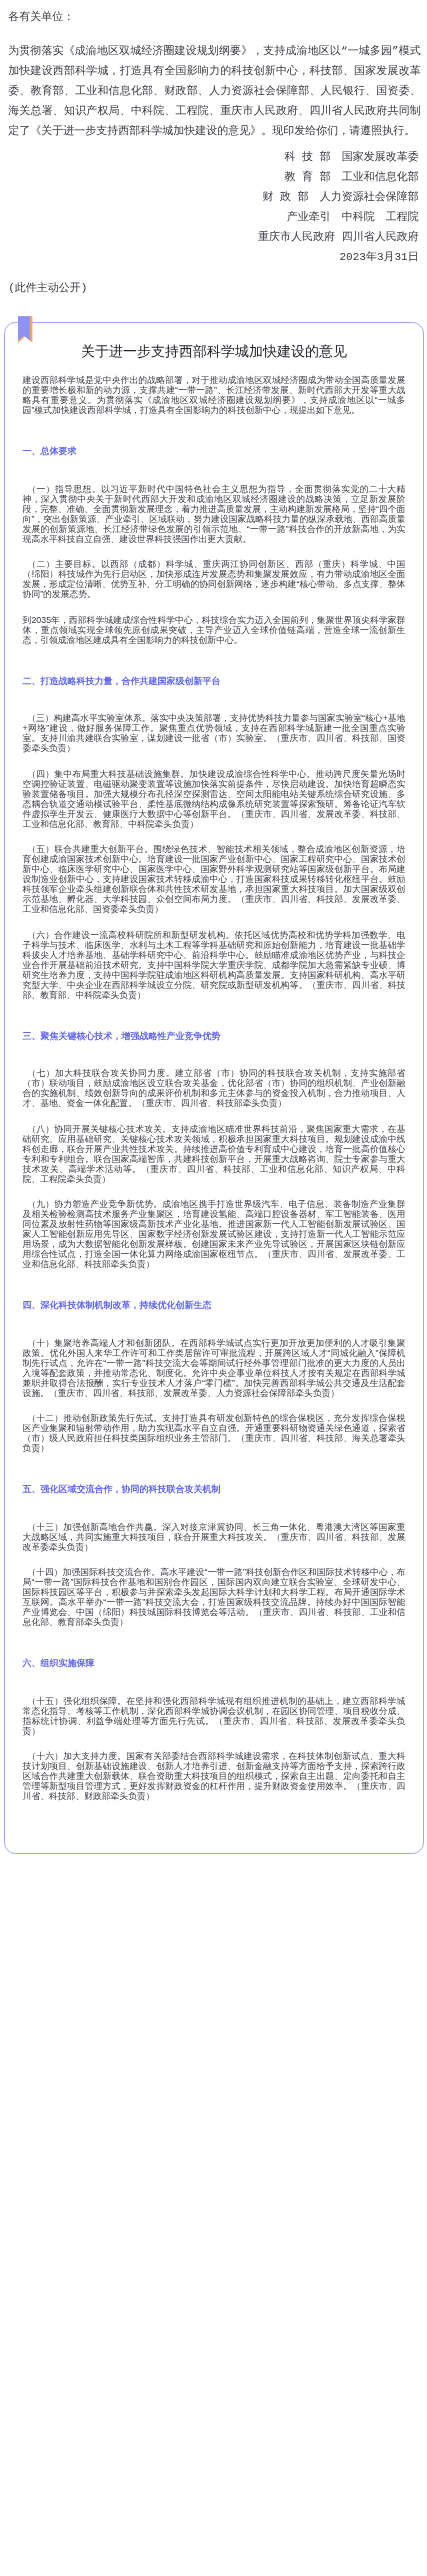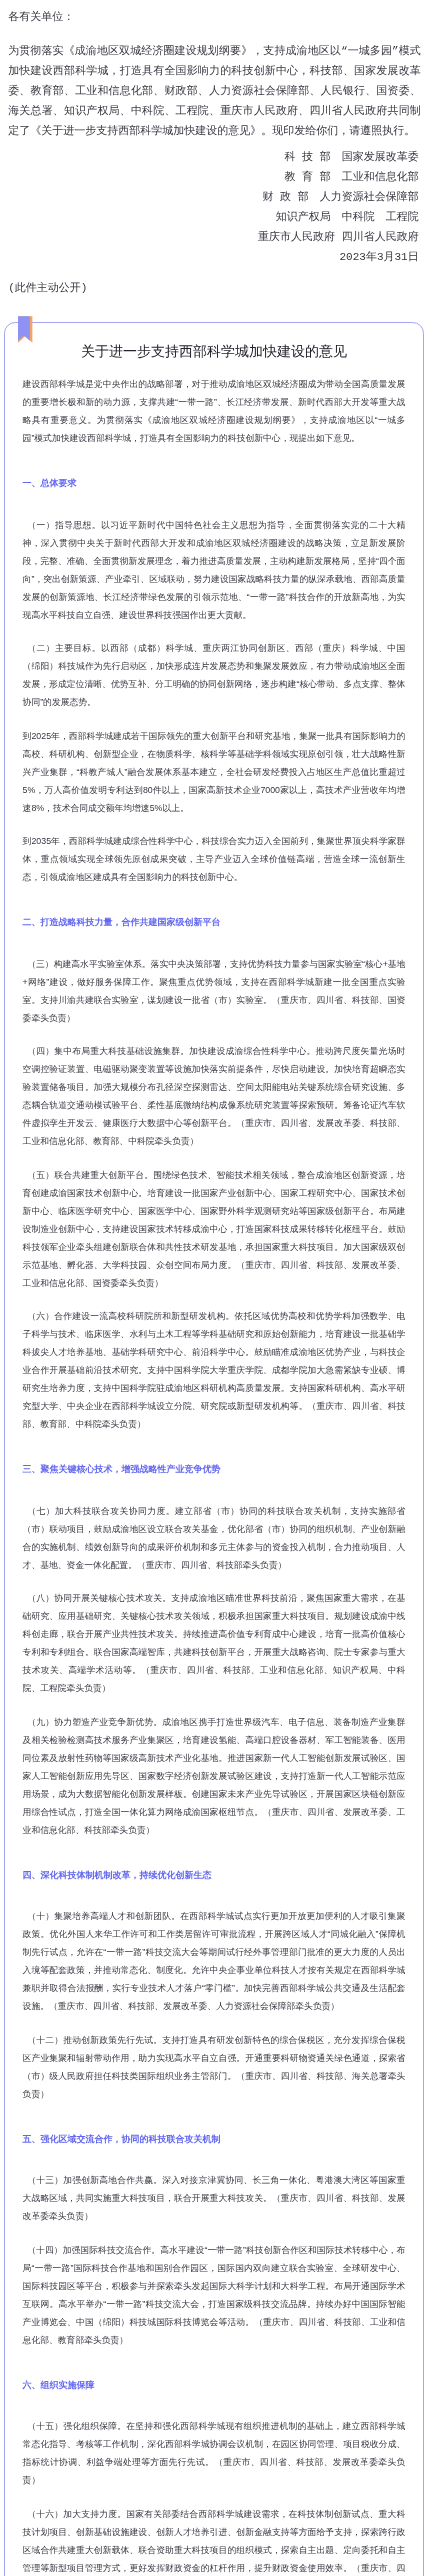--- a/index.html
+++ b/index.html
@@ -55,21 +55,21 @@
   .doc-title {
     text-align: center;
     font-size: 14px;
     font-weight: normal;
     color: #22232b;
     margin: 13.4px 0 7.2px 0;
     line-height: 15.5px;
   }
   .para {
     font-size: 8.8px;
-    line-height: 18px;
+    line-height: 10px;
     margin: 15.5px 0;
     text-align: justify;
   }
   .para.indent { text-indent: 4.6px; }
   .section-heading {
     font-size: 9px;
     font-weight: bold;
     color: #6468f0;
     line-height: 15.5px;
     margin: 29px 0 24px 0;
@@ -78,41 +78,40 @@
 </head>
 <body>
 
 <div class="letter-head">
   <p class="salutation">各有关单位：</p>
   <p class="letter-intro">为贯彻落实《成渝地区双城经济圈建设规划纲要》，支持成渝地区以“一城多园”模式加快建设西部科学城，打造具有全国影响力的科技创新中心，科技部、国家发展改革委、教育部、工业和信息化部、财政部、人力资源社会保障部、人民银行、国资委、海关总署、知识产权局、中科院、工程院、重庆市人民政府、四川省人民政府共同制定了《关于进一步支持西部科学城加快建设的意见》。现印发给你们，请遵照执行。</p>
   <div class="signer-lines">
       <div class="signer-line">科 技 部　国家发展改革委</div>
       <div class="signer-line">教 育 部　工业和信息化部</div>
       <div class="signer-line">财 政 部　人力资源社会保障部</div>
-      <div class="signer-line">知识产权局　中科院　工程院</div>
+      <div class="signer-line">产业牵引　中科院　工程院</div>
       <div class="signer-line">重庆市人民政府 四川省人民政府</div>
     </div>
   <div class="letter-date">2023年3月31日</div>
   <p class="disclosure">(此件主动公开)</p>
 </div>
 
 <div class="doc-card">
   <svg class="bookmark" viewBox="0 0 28 52" aria-hidden="true">
     <polygon points="0,0 28,0 28,52 14,39 0,52" fill="#f2a368"></polygon>
     <polygon points="0,0 23,0 23,48 11.5,37.5 0,48" fill="#8d92f4"></polygon>
   </svg>
 
   <h1 class="doc-title">关于进一步支持西部科学城加快建设的意见</h1>
 
   <div id="doc-body">
       <p class="para">建设西部科学城是党中央作出的战略部署，对于推动成渝地区双城经济圈成为带动全国高质量发展的重要增长极和新的动力源，支撑共建“一带一路”、长江经济带发展、新时代西部大开发等重大战略具有重要意义。为贯彻落实《成渝地区双城经济圈建设规划纲要》，支持成渝地区以“一城多园”模式加快建设西部科学城，打造具有全国影响力的科技创新中心，现提出如下意见。</p>
       <h2 class="section-heading">一、总体要求</h2>
       <p class="para indent">（一）指导思想。以习近平新时代中国特色社会主义思想为指导，全面贯彻落实党的二十大精神，深入贯彻中央关于新时代西部大开发和成渝地区双城经济圈建设的战略决策，立足新发展阶段，完整、准确、全面贯彻新发展理念，着力推进高质量发展，主动构建新发展格局，坚持“四个面向”，突出创新策源、产业牵引、区域联动，努力建设国家战略科技力量的纵深承载地、西部高质量发展的创新策源地、长江经济带绿色发展的引领示范地、“一带一路”科技合作的开放新高地，为实现高水平科技自立自强、建设世界科技强国作出更大贡献。</p>
       <p class="para indent">（二）主要目标。以西部（成都）科学城、重庆两江协同创新区、西部（重庆）科学城、中国（绵阳）科技城作为先行启动区，加快形成连片发展态势和集聚发展效应，有力带动成渝地区全面发展，形成定位清晰、优势互补、分工明确的协同创新网络，逐步构建“核心带动、多点支撑、整体协同”的发展态势。</p>
-      <p class="para">到2025年，西部科学城建成若干国际领先的重大创新平台和研究基地，集聚一批具有国际影响力的高校、科研机构、创新型企业，在物质科学、核科学等基础学科领域实现原创引领，壮大战略性新兴产业集群，“科教产城人”融合发展体系基本建立，全社会研发经费投入占地区生产总值比重超过5%，万人高价值发明专利达到80件以上，国家高新技术企业7000家以上，高技术产业营收年均增速8%，技术合同成交额年均增速5%以上。</p>
       <p class="para">到2035年，西部科学城建成综合性科学中心，科技综合实力迈入全国前列，集聚世界顶尖科学家群体，重点领域实现全球领先原创成果突破，主导产业迈入全球价值链高端，营造全球一流创新生态，引领成渝地区建成具有全国影响力的科技创新中心。</p>
       <h2 class="section-heading">二、打造战略科技力量，合作共建国家级创新平台</h2>
       <p class="para indent">（三）构建高水平实验室体系。落实中央决策部署，支持优势科技力量参与国家实验室“核心+基地+网络”建设，做好服务保障工作。聚焦重点优势领域，支持在西部科学城新建一批全国重点实验室。支持川渝共建联合实验室，谋划建设一批省（市）实验室。（重庆市、四川省、科技部、国资委牵头负责）</p>
       <p class="para indent">（四）集中布局重大科技基础设施集群。加快建设成渝综合性科学中心。推动跨尺度矢量光场时空调控验证装置、电磁驱动聚变装置等设施加快落实前提条件，尽快启动建设。加快培育超瞬态实验装置储备项目。加强大规模分布孔径深空探测雷达、空间太阳能电站关键系统综合研究设施、多态耦合轨道交通动模试验平台、柔性基底微纳结构成像系统研究装置等探索预研。筹备论证汽车软件虚拟孪生开发云、健康医疗大数据中心等创新平台。（重庆市、四川省、发展改革委、科技部、工业和信息化部、教育部、中科院牵头负责）</p>
       <p class="para indent">（五）联合共建重大创新平台。围绕绿色技术、智能技术相关领域，整合成渝地区创新资源，培育创建成渝国家技术创新中心。培育建设一批国家产业创新中心、国家工程研究中心、国家技术创新中心、临床医学研究中心、国家医学中心、国家野外科学观测研究站等国家级创新平台。布局建设制造业创新中心，支持建设国家技术转移成渝中心，打造国家科技成果转移转化枢纽平台。鼓励科技领军企业牵头组建创新联合体和共性技术研发基地，承担国家重大科技项目。加大国家级双创示范基地、孵化器、大学科技园、众创空间布局力度。（重庆市、四川省、科技部、发展改革委、工业和信息化部、国资委牵头负责）</p>
       <p class="para indent">（六）合作建设一流高校科研院所和新型研发机构。依托区域优势高校和优势学科加强数学、电子科学与技术、临床医学、水利与土木工程等学科基础研究和原始创新能力，培育建设一批基础学科拔尖人才培养基地、基础学科研究中心、前沿科学中心。鼓励瞄准成渝地区优势产业，与科技企业合作开展基础前沿技术研究。支持中国科学院大学重庆学院、成都学院加大急需紧缺专业硕、博研究生培养力度，支持中国科学院驻成渝地区科研机构高质量发展。支持国家科研机构、高水平研究型大学、中央企业在西部科学城设立分院、研究院或新型研发机构等。（重庆市、四川省、科技部、教育部、中科院牵头负责）</p>
       <h2 class="section-heading">三、聚焦关键核心技术，增强战略性产业竞争优势</h2>
       <p class="para indent">（七）加大科技联合攻关协同力度。建立部省（市）协同的科技联合攻关机制，支持实施部省（市）联动项目，鼓励成渝地区设立联合攻关基金，优化部省（市）协同的组织机制、产业创新融合的实施机制、绩效创新导向的成果评价机制和多元主体参与的资金投入机制，合力推动项目、人才、基地、资金一体化配置。（重庆市、四川省、科技部牵头负责）</p>
       <p class="para indent">（八）协同开展关键核心技术攻关。支持成渝地区瞄准世界科技前沿，聚焦国家重大需求，在基础研究、应用基础研究、关键核心技术攻关领域，积极承担国家重大科技项目。规划建设成渝中线科创走廊，联合开展产业共性技术攻关。持续推进高价值专利育成中心建设，培育一批高价值核心专利和专利组合。联合国家高端智库，共建科技创新平台，开展重大战略咨询、院士专家参与重大技术攻关、高端学术活动等。（重庆市、四川省、科技部、工业和信息化部、知识产权局、中科院、工程院牵头负责）</p>
       <p class="para indent">（九）协力塑造产业竞争新优势。成渝地区携手打造世界级汽车、电子信息、装备制造产业集群及相关检验检测高技术服务产业集聚区，培育建设氢能、高端口腔设备器材、军工智能装备、医用同位素及放射性药物等国家级高新技术产业化基地。推进国家新一代人工智能创新发展试验区、国家人工智能创新应用先导区、国家数字经济创新发展试验区建设，支持打造新一代人工智能示范应用场景，成为大数据智能化创新发展样板。创建国家未来产业先导试验区，开展国家区块链创新应用综合性试点，打造全国一体化算力网络成渝国家枢纽节点。（重庆市、四川省、发展改革委、工业和信息化部、科技部牵头负责）</p>

